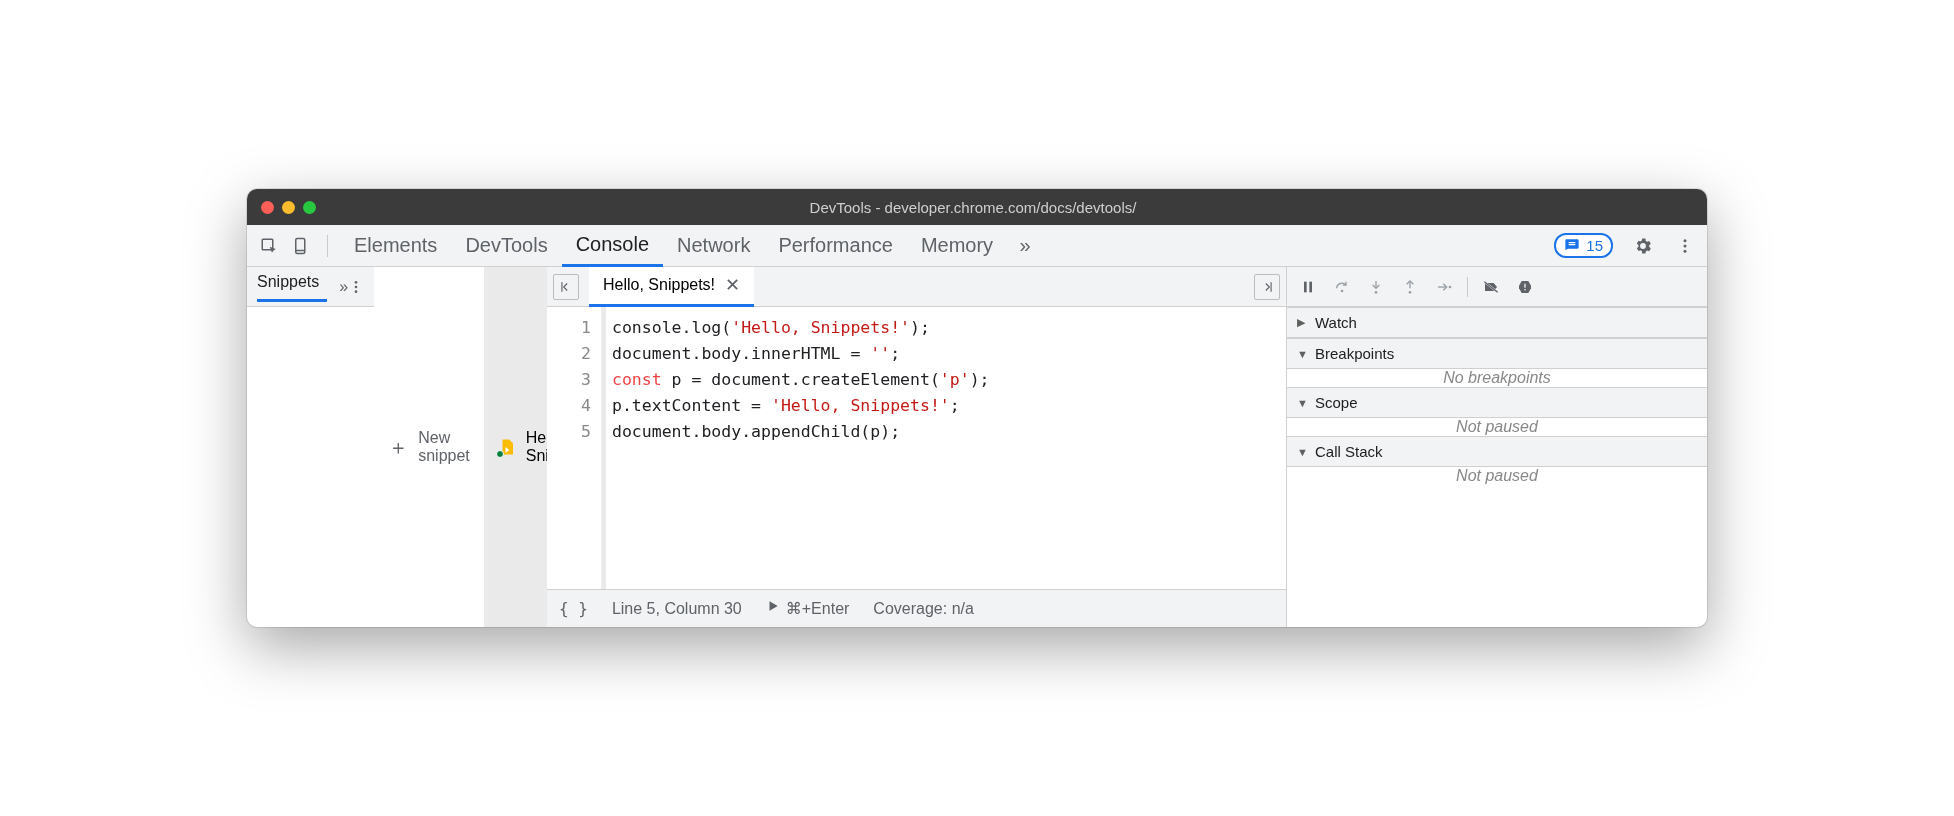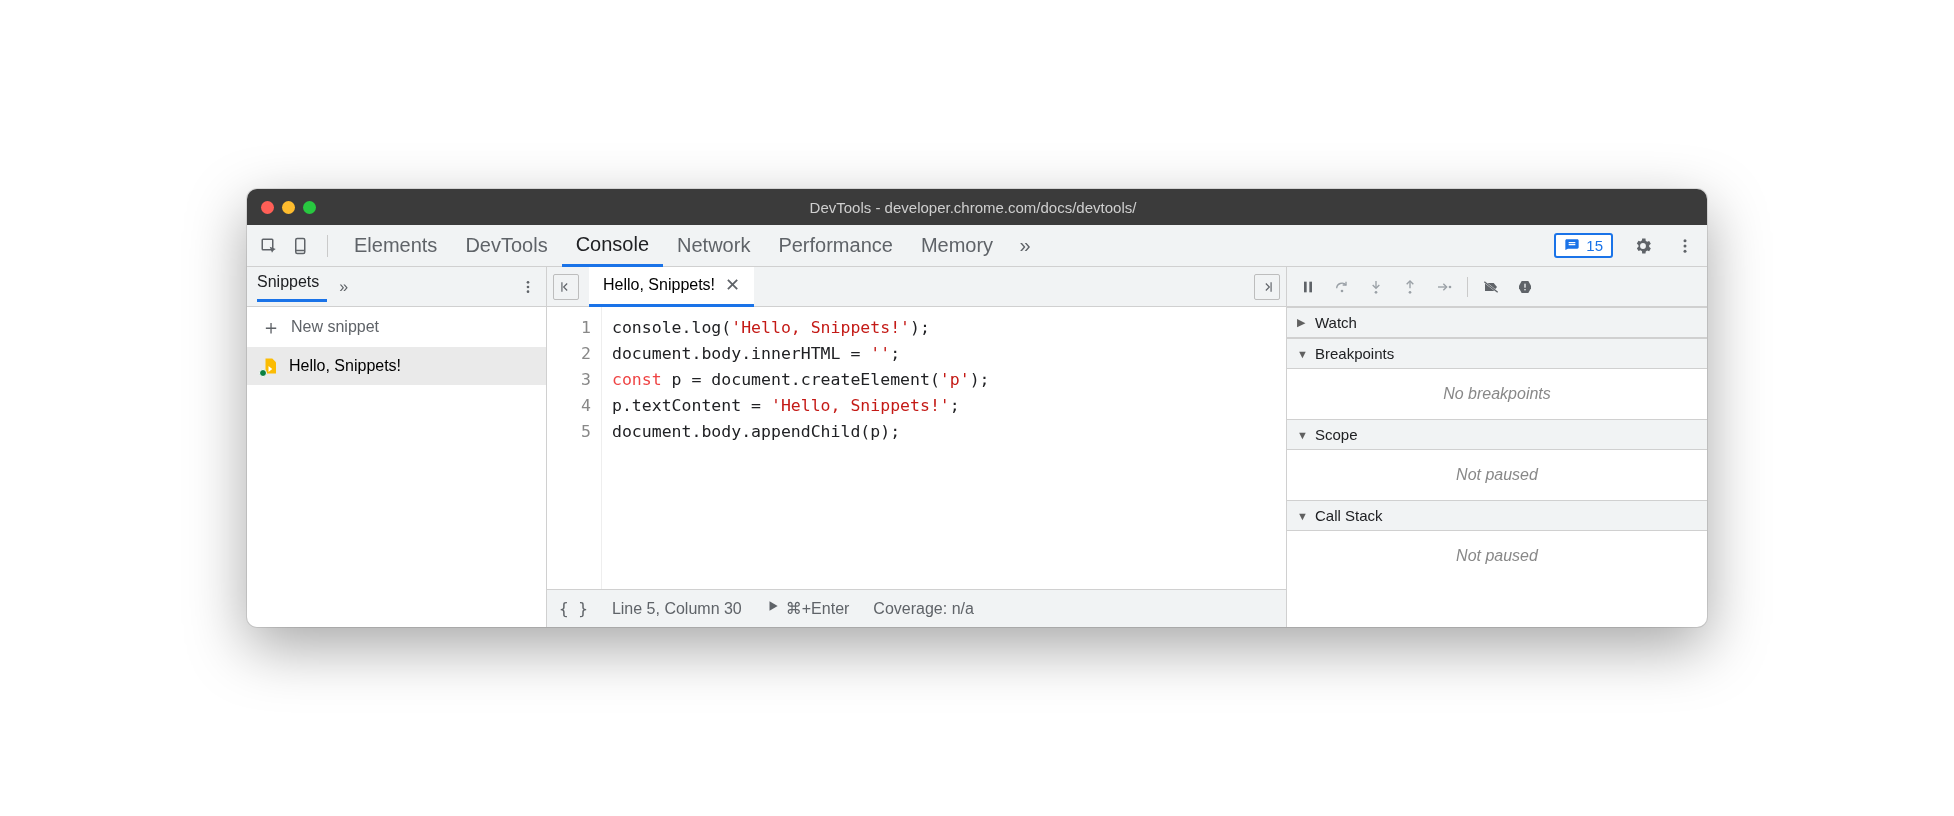--- a/index.html
+++ b/index.html
@@ -10,24 +10,24 @@
 .traffic span { width: 13px; height: 13px; border-radius: 50%; display: inline-block; }
 .tl-close { background: #ff5f57; }
 .tl-min { background: #febc2e; }
 .tl-max { background: #28c840; }
 .titlebar-title { position: absolute; left: 0; right: 8px; text-align: center; color: #cfcfcf; font-size: 15px; font-weight: 500; pointer-events: none; }
 .toolbar { height: 42px; background: #f1f3f4; border-bottom: 1px solid #d0d0d0; display: flex; align-items: center; padding: 0 8px; gap: 4px; }
 .toolbar .icon-btn { width: 28px; height: 28px; display: flex; align-items: center; justify-content: center; color: #5f6368; cursor: pointer; border-radius: 2px; }
 .toolbar .divider { width: 1px; height: 22px; background: #cacaca; margin: 0 8px; }
 .toolbar .tab { padding: 0 14px; height: 42px; display: flex; align-items: center; color: #5f6368; font-size: 20px; cursor: pointer; }
 .toolbar .tab.active { color: #202124; border-bottom: 3px solid #1a73e8; font-weight: 400; }
-.toolbar .issues { margin-left: auto; display: flex; align-items: center; gap: 6px; background: #fff; border: 2px solid #1a73e8; border-radius: 3px; padding: 2px 8px; color: #1a73e8; font-size: 15px; cursor: pointer; justify-content: space-between; }
+.toolbar .issues { margin-left: auto; display: flex; align-items: center; gap: 6px; background: #fff; border: 2px solid #1a73e8; border-radius: 12px; padding: 2px 8px; color: #1a73e8; font-size: 15px; cursor: pointer; justify-content: space-between; }
 .toolbar .right-icons { display: flex; align-items: center; gap: 14px; margin-left: 12px; }
 .main { display: flex; height: 360px; }
-.sidebar { width: 300px; border-right: 1px solid #d0d0d0; display: flex; flex-direction: column; }
+.sidebar { width: 300px; border-right: 1px solid #d0d0d0; display: flex; flex-direction: row; }
 .sidebar-header { height: 40px; border-bottom: 1px solid #d0d0d0; background: #f1f3f4; display: flex; align-items: center; padding: 0 10px; }
 .sidebar-header .sb-tab { padding: 0 8px 8px 0; color: #202124; font-size: 16px; border-bottom: 3px solid #1a73e8; margin-bottom: -1px; }
 .sidebar-header .more { margin-left: auto; color: #5f6368; cursor: pointer; }
 .sidebar-header .overflow { color: #5f6368; margin-left: 12px; cursor: pointer; }
 .new-snippet { display: flex; align-items: center; gap: 10px; padding: 10px 14px; color: #5f6368; font-size: 16px; cursor: pointer; }
 .snippet-item { display: flex; align-items: center; gap: 10px; padding: 10px 14px; background: #eaeaea; font-size: 16px; cursor: pointer; }
 .snippet-icon { position: relative; width: 18px; height: 18px; }
 .snippet-icon svg { width: 18px; height: 18px; }
 .snippet-icon .dot { position: absolute; bottom: -2px; left: -2px; width: 8px; height: 8px; background: #0b8043; border-radius: 50%; border: 1px solid #fff; }
 .editor { flex: 1; display: flex; flex-direction: column; border-right: 1px solid #d0d0d0; }
@@ -44,21 +44,21 @@
 .editor-status { height: 38px; border-top: 1px solid #d0d0d0; background: #f1f3f4; display: flex; align-items: center; padding: 0 12px; gap: 24px; color: #5f6368; font-size: 16px; }
 .editor-status .braces { font-family: monospace; cursor: pointer; }
 .editor-status .run { display: flex; align-items: flex-start; gap: 6px; cursor: pointer; }
 .debugger { width: 420px; display: flex; flex-direction: column; }
 .debug-toolbar { height: 40px; background: #f1f3f4; border-bottom: 1px solid #d0d0d0; display: flex; align-items: center; padding: 0 10px; gap: 12px; }
 .debug-toolbar .dbtn { color: #9aa0a6; cursor: pointer; display: flex; align-items: center; justify-content: center; width: 22px; }
 .debug-toolbar .dbtn.active { color: #5f6368; }
 .debug-toolbar .vsep { width: 1px; height: 20px; background: #cacaca; }
 .debug-section-header { background: #f1f3f4; border-bottom: 1px solid #d0d0d0; border-top: 1px solid #d0d0d0; padding: 6px 10px; display: flex; align-items: center; gap: 6px; font-size: 15px; color: #202124; cursor: pointer; }
 .debug-section-header:first-of-type { border-top: none; }
-.debug-section-body { padding: 16px 0; text-align: center; color: #888; font-style: italic; font-size: 16px; }
+.debug-section-body { padding: 0 0; text-align: center; color: #888; font-style: italic; font-size: 16px; }
 .tri { font-size: 11px; color: #606060; display: inline-block; width: 12px; }
 svg { display: block; }
 </style>
 </head>
 <body>
 
 <div class="window">
   <div class="titlebar">
     <div class="traffic">
       <span class="tl-close"></span>

